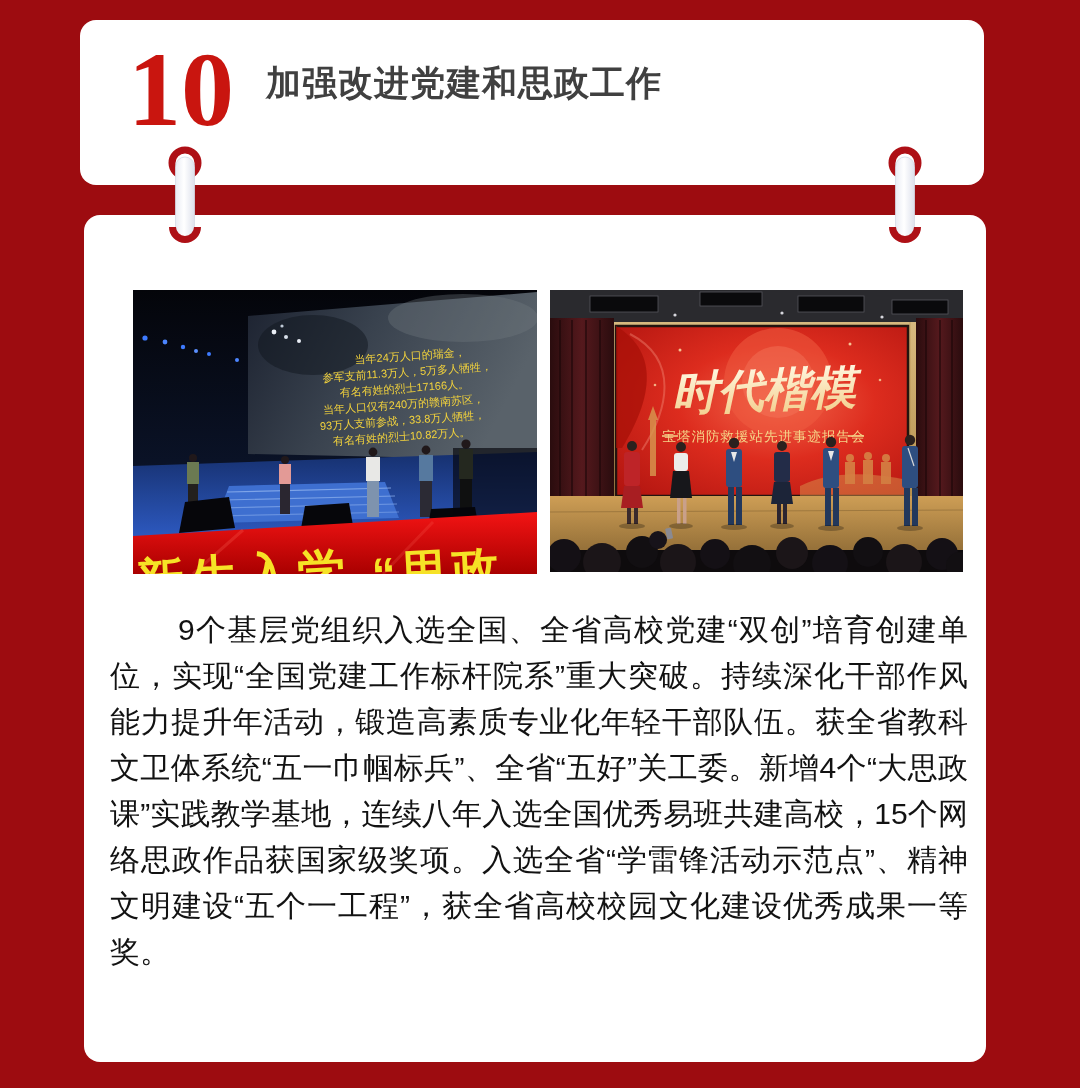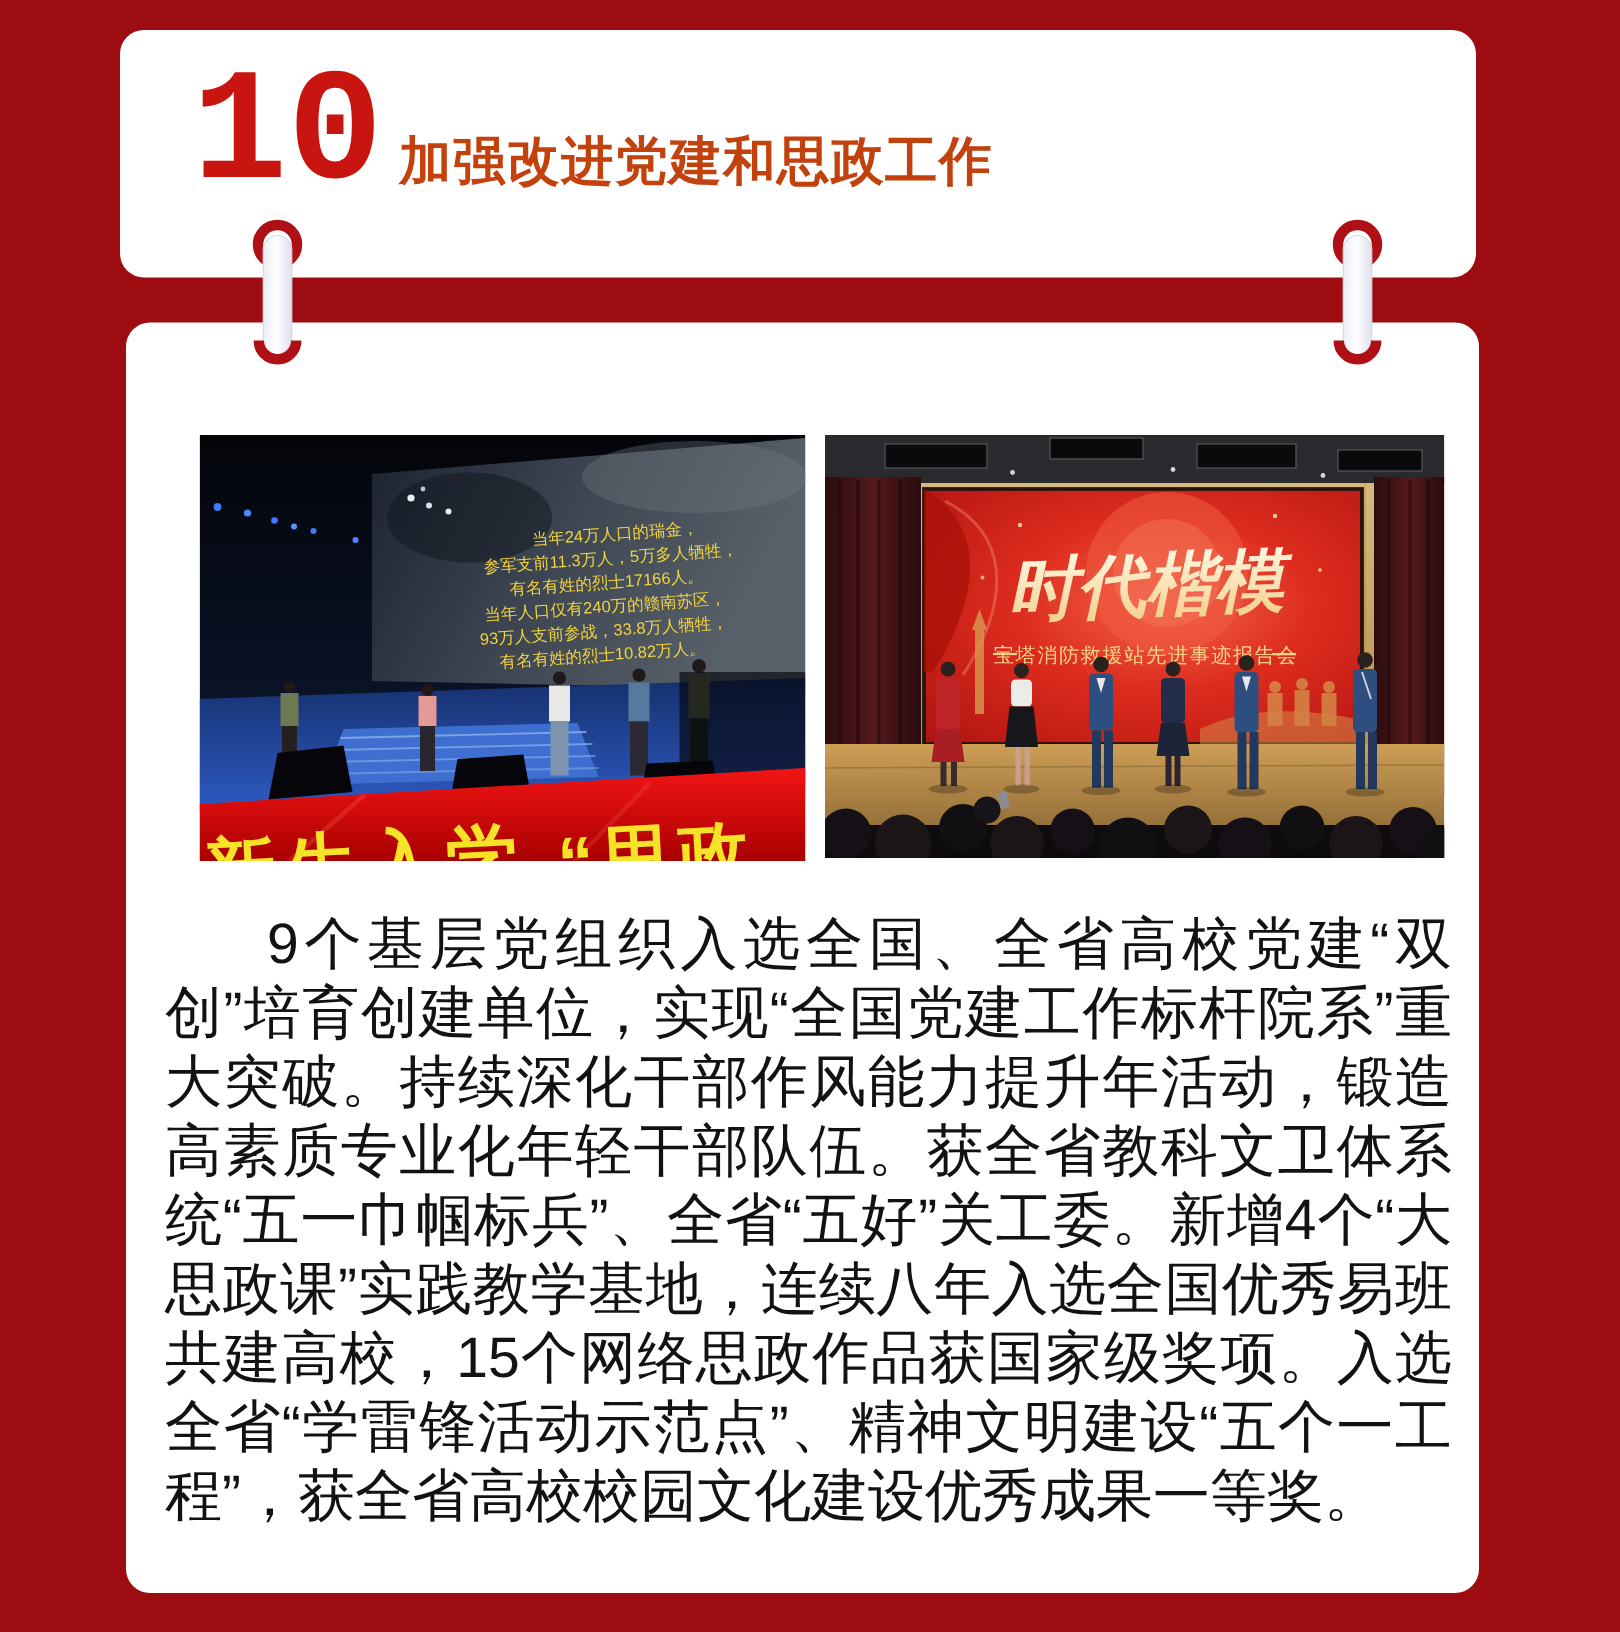--- a/index.html
+++ b/index.html
@@ -16,37 +16,36 @@
     background: #ffffff;
     border-radius: 16px;
   }
   #top-card { left: 80px; top: 20px; width: 904px; height: 165px; }
   #bottom-card { left: 84px; top: 215px; width: 902px; height: 847px; }
 
   .big-number {
     position: absolute;
     left: 48px;
     top: 12px;
-    font-family: Liberation Mono, monospace;
+    font-family: Liberation Serif, serif;
     font-weight: 700;
     font-size: 106px;
     line-height: 1.1;
     color: #C9150F;
   }
   .title-block {
     position: absolute;
     left: 186px;
     top: 40px;
-    color: #c2410c;
+    color: #404040;
     font-weight: 700;
     font-size: 35px;
     line-height: 46px;
     letter-spacing: 1px;
     white-space: nowrap;
-    margin-top: 25px;
   }
 
   .ring {
     position: absolute;
     top: 142px;
     width: 44px;
     height: 110px;
     z-index: 5;
   }
   #ring-left { left: 163px; }
@@ -59,21 +58,21 @@
   }
   #photo-left { left: 49px; width: 404px; height: 284px; }
   #photo-right { left: 466px; width: 413px; height: 282px; }
   .photo svg { display: block; }
 
   #body-text {
     position: absolute;
     left: 26px;
     top: 392px;
     width: 858px;
-    font-size: 38px;
+    font-size: 30px;
     line-height: 46px;
     color: #121212;
     text-align: justify;
     text-indent: 68px;
     font-weight: 400;
   }
 </style>
 </head>
 <body>
 

